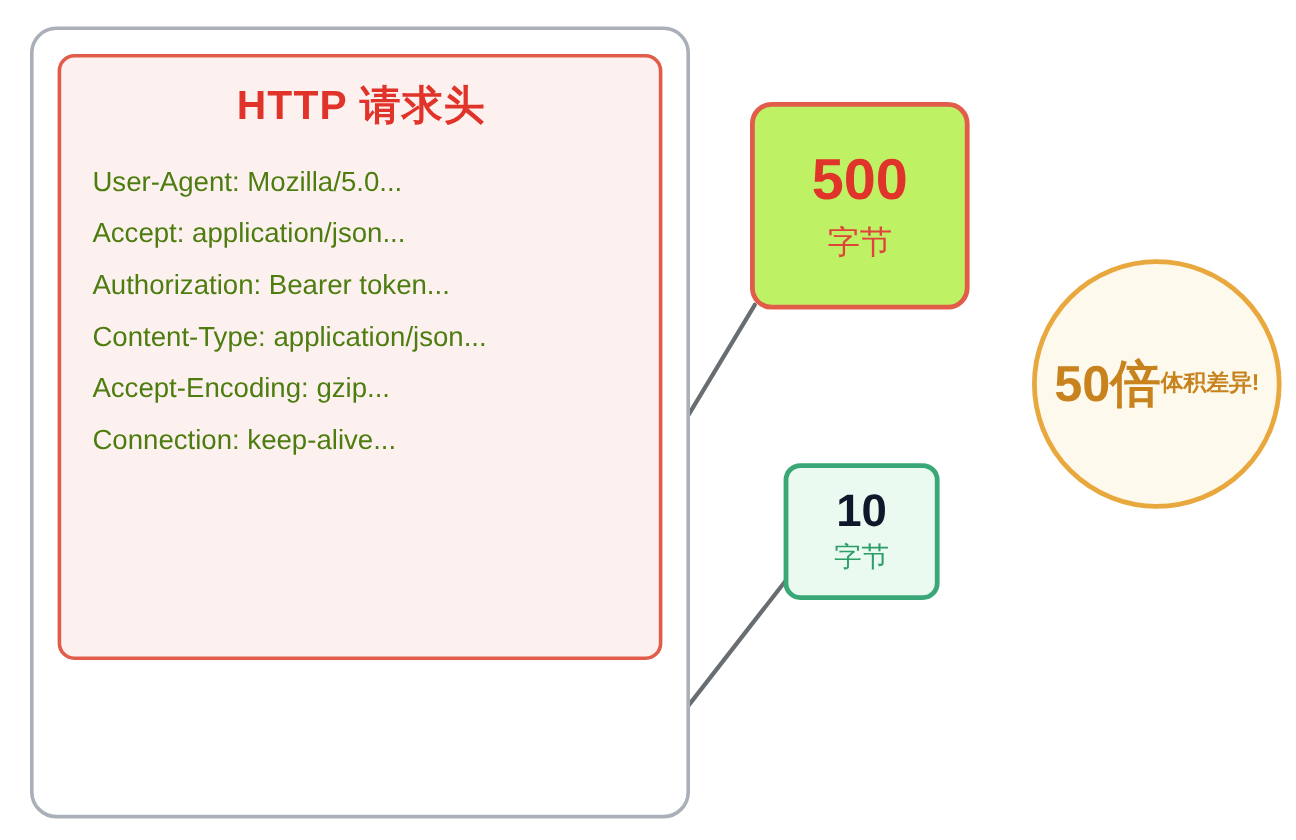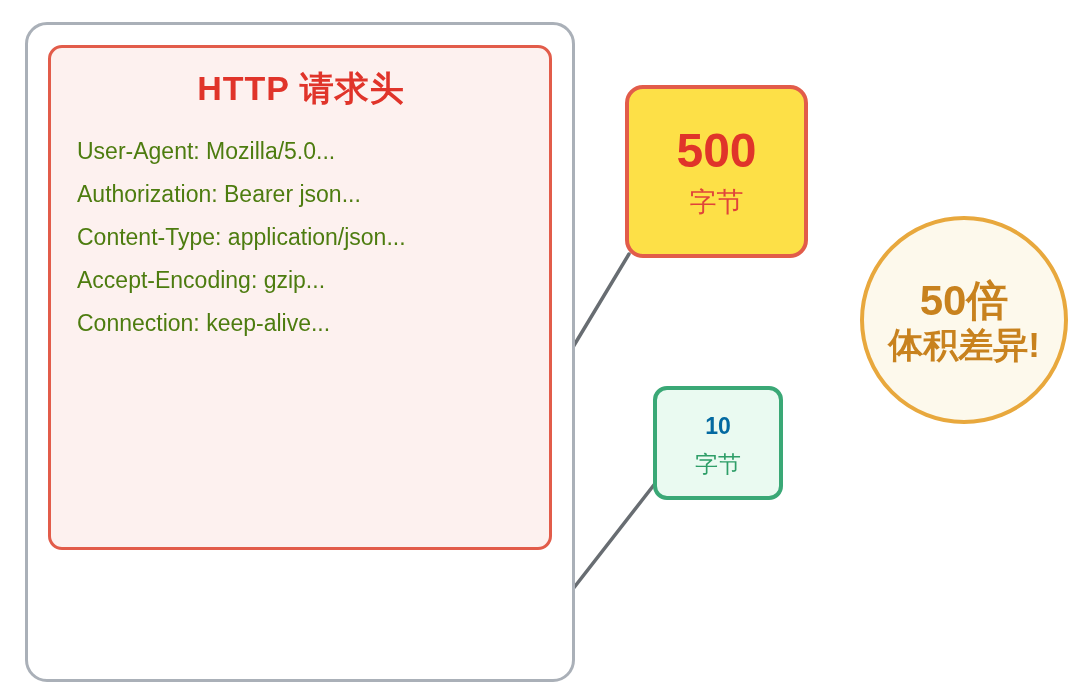--- a/index.html
+++ b/index.html
@@ -67,21 +67,21 @@
     color: #14603a;
     letter-spacing: 0.5px;
   }
 
   
   .size-box {
     position: absolute;
     display: flex; flex-direction: column;
     align-items: center; justify-content: center;
     text-align: center;
-    background: #fde047;
+    background: #bef264;
   }
   .size-500 {
     left: 625px; top: 85px;
     width: 183px; height: 173px;
     border: 4px solid #e25c4a;
     border-radius: 18px;
   }
   .size-500 .size-value {
     font-size: 48px; font-weight: bold; color: #e0342a; line-height: 54px;
   }
@@ -89,62 +89,63 @@
     font-size: 27px; color: #e0433a; margin-top: 6px;
   }
   .size-10 {
     left: 653px; top: 386px;
     width: 130px; height: 114px;
     border: 4px solid #3aa876;
     border-radius: 14px;
     background: #eafaf1;
   }
   .size-10 .size-value {
-    font-size: 23px; font-weight: bold; color: #0369a1; line-height: 38px;
+    font-size: 38px; font-weight: bold; color: #0f172a; line-height: 38px;
   }
   .size-10 .size-unit {
     font-size: 23px; color: #2e9e68; margin-top: 4px;
   }
 
   
   .ratio-circle {
     position: absolute;
     left: 860px; top: 216px;
     width: 208px; height: 208px;
     border: 4px solid #e8a83d;
     border-radius: 50%;
     background: #fdf9ec;
-    display: flex; flex-direction: column;
+    display: flex; flex-direction: row;
     align-items: center; justify-content: center;
     text-align: center;
   }
   .ratio-value {
     font-size: 42px; font-weight: bold; color: #c8821e; line-height: 50px;
   }
   .ratio-caption {
-    font-size: 35px; font-weight: bold; color: #c8821e; line-height: 38px;
+    font-size: 19px; font-weight: bold; color: #c8821e; line-height: 38px;
   }
 </style>
 </head>
 <body>
 
 <div class="canvas">
 
   <svg class="connectors" viewBox="0 0 1080 700">
     <line x1="561" y1="367" x2="629" y2="254" stroke="#686d72" stroke-width="3.5" stroke-linecap="round"></line>
     <line x1="562" y1="603" x2="657" y2="481" stroke="#686d72" stroke-width="3.5" stroke-linecap="round"></line>
   </svg>
 
   <div class="container">
 
     <div class="red-panel">
       <div class="panel-title">HTTP 请求头</div>
       <div class="headers">
         <div class="hline">User-Agent: Mozilla/5.0...</div>
-        <div class="hline">Authorization: Bearer json...</div>
+        <div class="hline">Accept: application/json...</div>
+        <div class="hline">Authorization: Bearer token...</div>
         <div class="hline">Content-Type: application/json...</div>
         <div class="hline">Accept-Encoding: gzip...</div>
         <div class="hline">Connection: keep-alive...</div>
       </div>
     </div>
 
 
   </div>
 
   <div class="size-box size-500">

